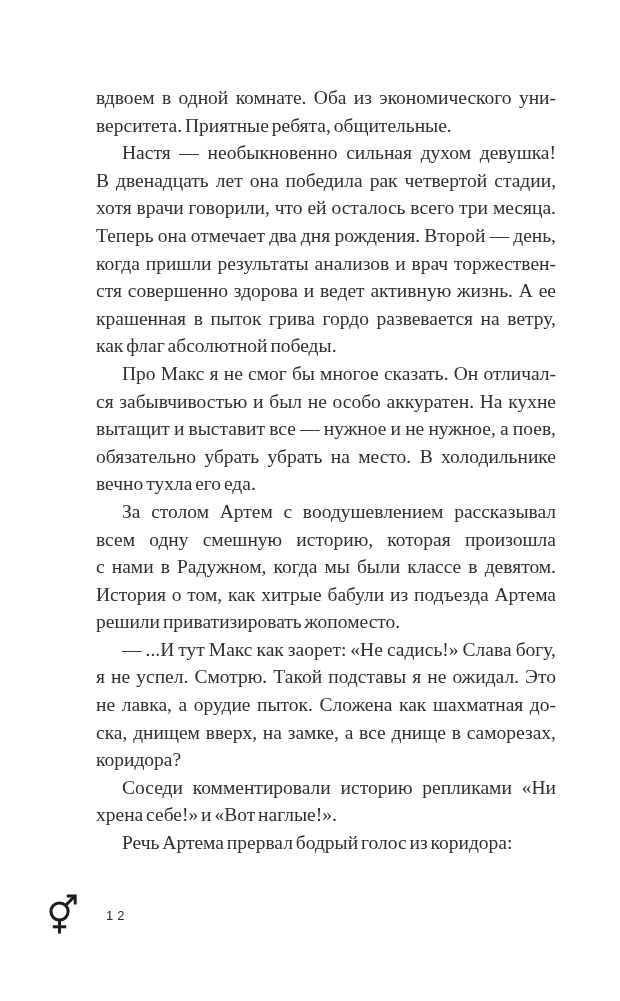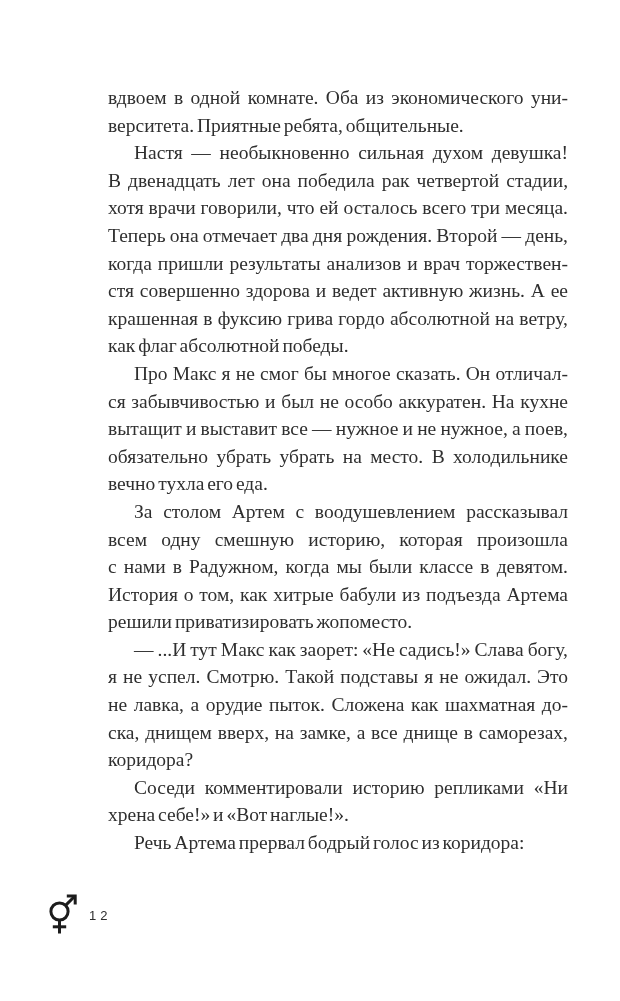--- a/index.html
+++ b/index.html
@@ -9,21 +9,21 @@
   body {
     width: 620px;
     height: 1001px;
     position: relative;
     background: #ffffff;
     font-family: "Liberation Serif", "DejaVu Serif", serif;
     overflow: hidden;
   }
   .page-text {
     position: absolute;
-    left: 108px;
+    left: 96px;
     top: 84px;
     width: 460px;
     color: #2f2f2f;
   }
   .paragraph {
     margin: 0;
     padding: 0;
   }
   .line {
     font-size: 19.5px;
@@ -53,42 +53,42 @@
     height: 44px;
   }
   .ornament svg {
     display: block;
   }
   .page-number {
     font-family: "Liberation Sans", "DejaVu Sans", sans-serif;
     font-size: 13px;
     letter-spacing: 4px;
     color: #2c2c2c;
-    margin-left: 11px;
+    margin-left: 28px;
     padding-bottom: 12px;
   }
 </style>
 </head>
 <body>
 
 <main class="page-text">
 
   <div class="paragraph">
     <div class="line">вдвоем в одной комнате. Оба из экономического уни-</div>
     <div class="line plast">верситета. Приятные ребята, общительные.</div>
   </div>
 
   <div class="paragraph">
     <div class="line pfirst">Настя — необыкновенно сильная духом девушка!</div>
     <div class="line">В двенадцать лет она победила рак четвертой стадии,</div>
     <div class="line">хотя врачи говорили, что ей осталось всего три месяца.</div>
     <div class="line">Теперь она отмечает два дня рождения. Второй — день,</div>
     <div class="line">когда пришли результаты анализов и врач торжествен-</div>
     <div class="line">стя совершенно здорова и ведет активную жизнь. А ее</div>
-    <div class="line">крашенная в фуксию грива гордо абсолютной на ветру,</div>
+    <div class="line">крашенная в пыток грива гордо развевается на ветру,</div>
     <div class="line plast">как флаг абсолютной победы.</div>
   </div>
 
   <div class="paragraph">
     <div class="line pfirst">Про Макс я не смог бы многое сказать. Он отличал-</div>
     <div class="line">ся забывчивостью и был не особо аккуратен. На кухне</div>
     <div class="line">вытащит и выставит все — нужное и не нужное, а поев,</div>
     <div class="line">обязательно убрать убрать на место. В холодильнике</div>
     <div class="line plast">вечно тухла его еда.</div>
   </div>

